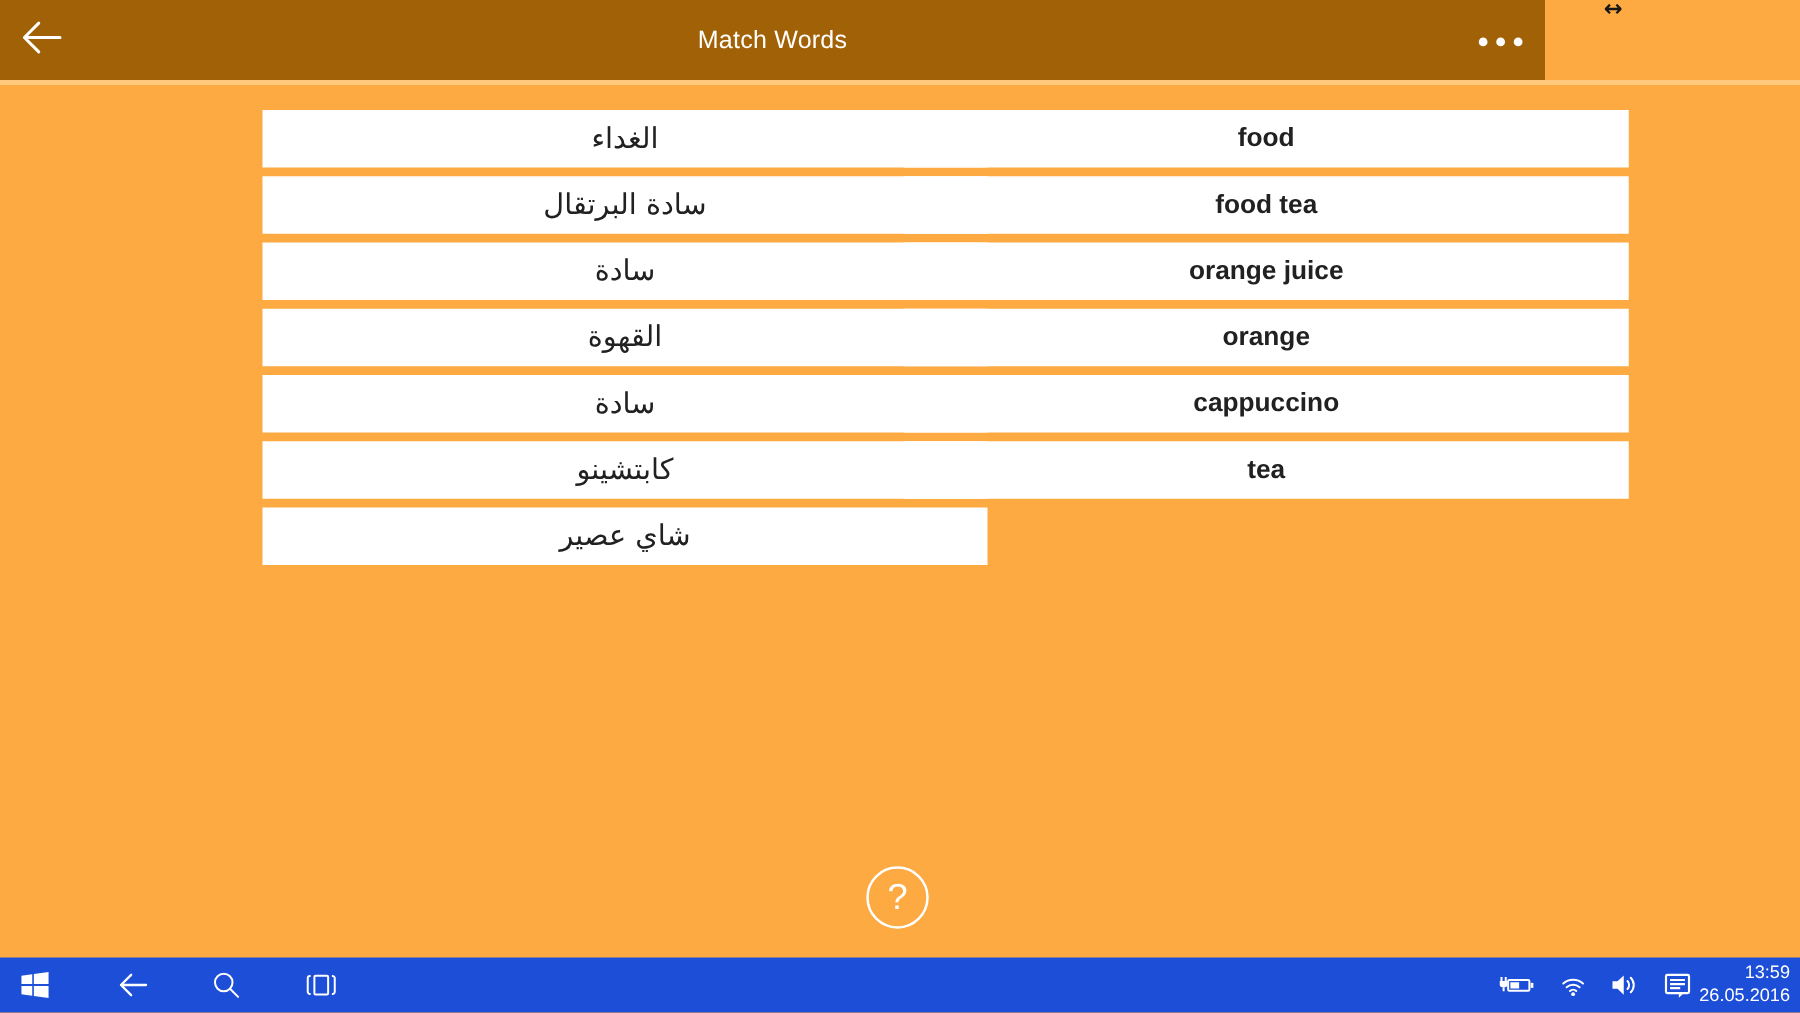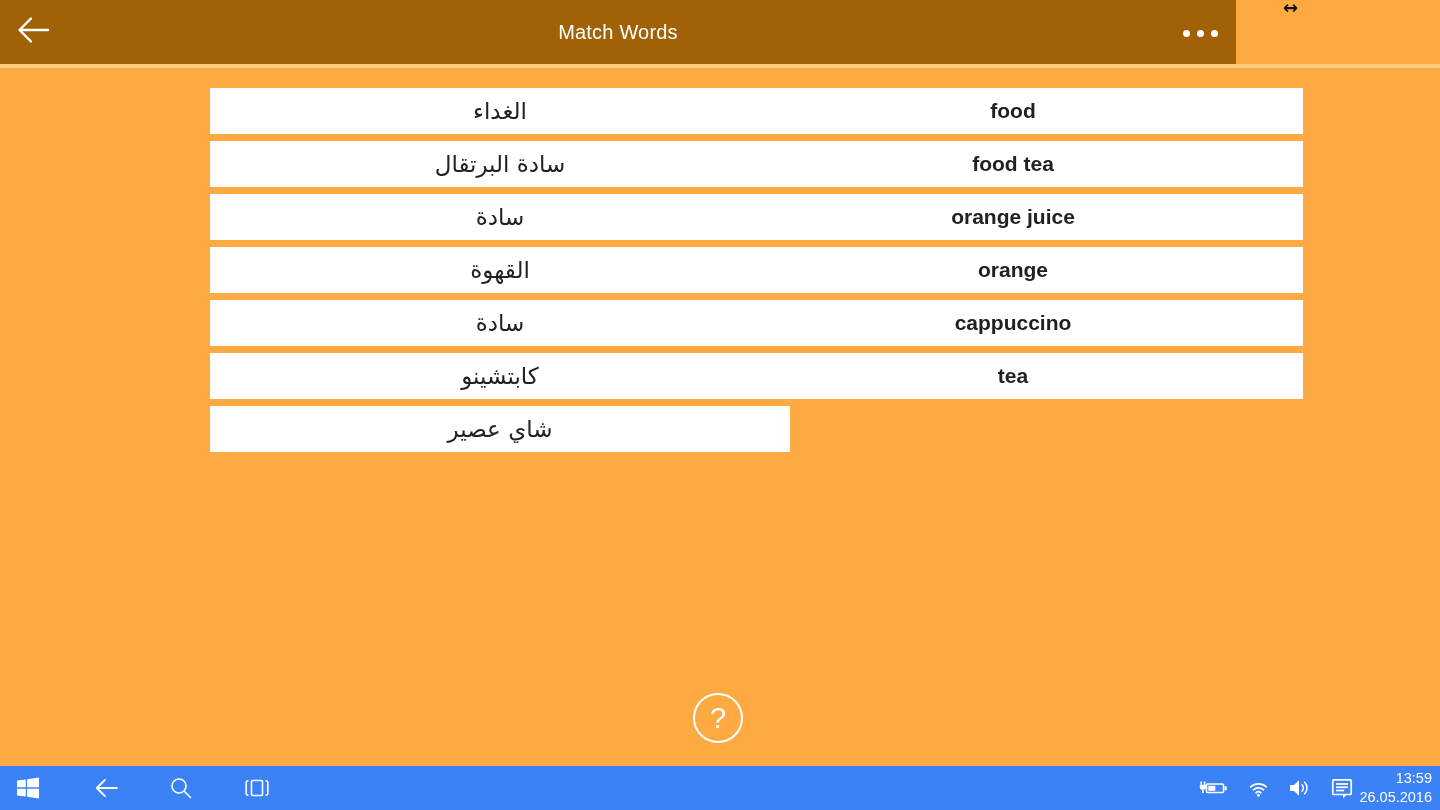--- a/index.html
+++ b/index.html
@@ -54,21 +54,21 @@
   .help-btn{
     position:absolute;left:693px;top:693px;width:50px;height:50px;
     border:2.5px solid #ffffff;border-radius:50%;background:transparent;
     color:#ffffff;display:flex;align-items:center;justify-content:center;
     cursor:pointer;padding:0;box-sizing:border-box;
   }
   .help-btn span{font-size:29px;line-height:1;font-family:"Liberation Sans",sans-serif;}
 
   
   .taskbar{
-    position:absolute;left:0;bottom:0;width:1440px;height:44px;background:#3b82f6;
+    position:absolute;left:0;bottom:0;width:1440px;height:44px;background:#1d4ed8;
   }
   .tb-btn{
     position:absolute;top:0;width:44px;height:44px;
     display:flex;align-items:center;justify-content:center;cursor:pointer;
   }
   .tb-btn svg{display:block;}
   .stroke-i{fill:none;stroke:#ffffff;stroke-width:1.6;}
   .clock{
     position:absolute;right:8px;top:3px;height:38px;
     display:flex;flex-direction:column;align-items:flex-end;justify-content:center;

